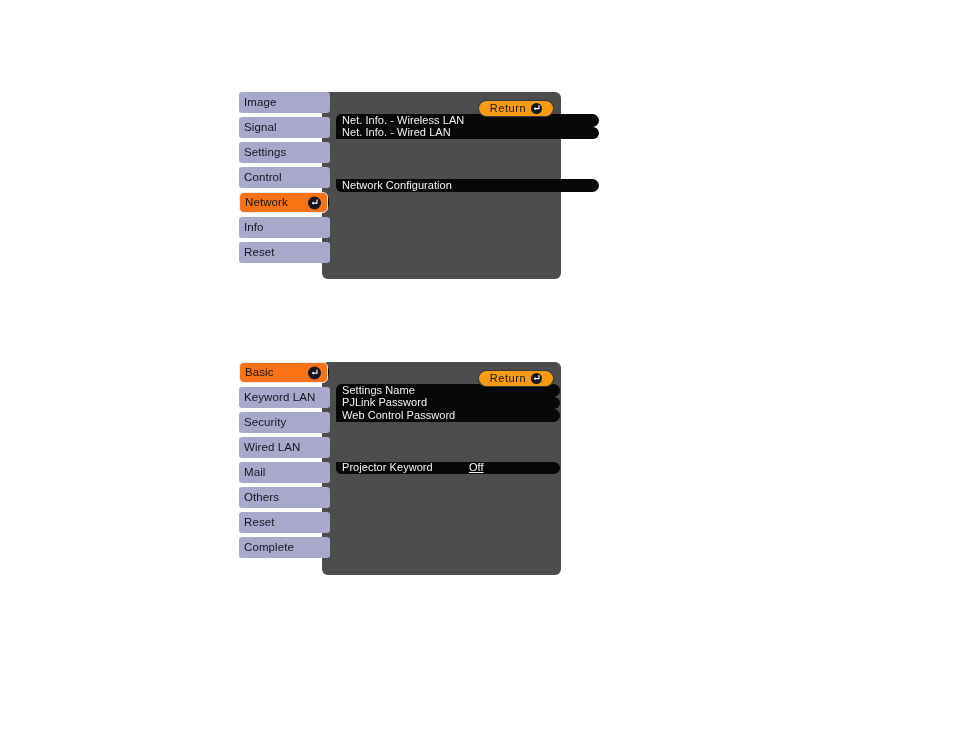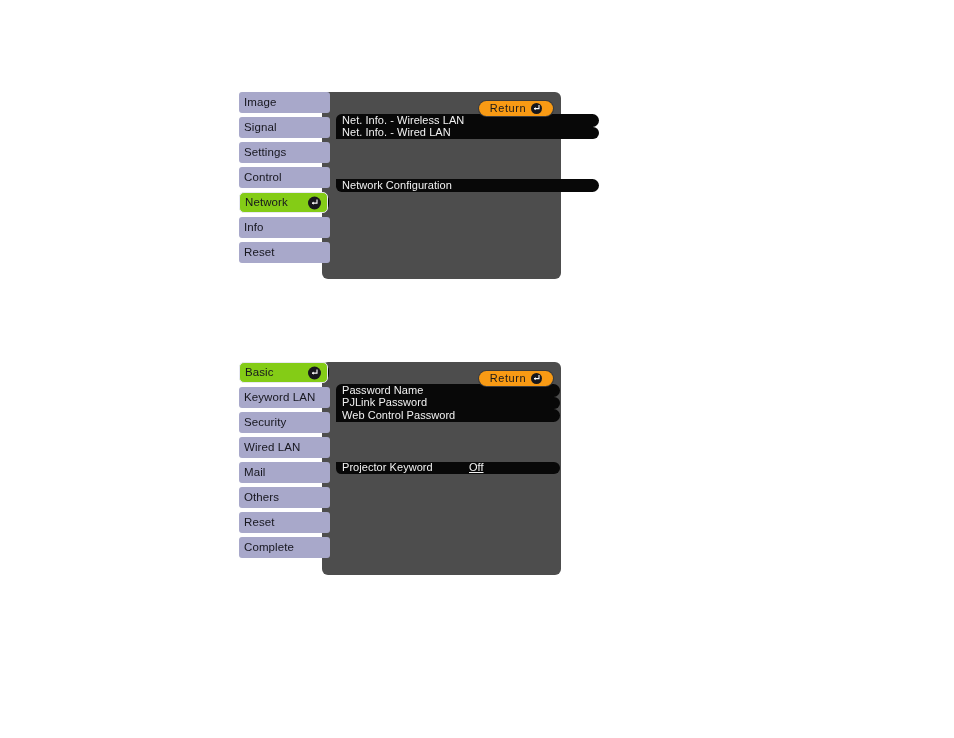--- a/index.html
+++ b/index.html
@@ -67,21 +67,21 @@
     width: 91px;
     height: 21px;
     background: #a8a8ca;
     border-radius: 3px;
     box-sizing: border-box;
     z-index: 1;
     display: flex;
     align-items: center;
   }
   .tab.selected .face {
-    background: #84cc16;
+    background: #f97316;
     border: 1px solid #e8e8f2;
     border-radius: 5px;
     width: 89px;
   }
   .tab .label {
     font-size: 11.5px;
     color: #16161e;
     padding-left: 5px;
     letter-spacing: 0.1px;
     line-height: 1;
@@ -319,21 +319,21 @@
     <div class="tab">
       <div class="stub"></div>
       <div class="face">
         <span class="label">Complete</span>
       </div>
     </div>
   </div>
 
   <div class="rows">
     <div class="row">
-      <span class="row-label">Password Name</span>
+      <span class="row-label">Settings Name</span>
     </div>
     <div class="row">
       <span class="row-label">PJLink Password</span>
     </div>
     <div class="row">
       <span class="row-label">Web Control Password</span>
     </div>
     <div class="row">
       <span class="row-label">Projector Keyword</span>
       <span class="row-value">Off</span>

